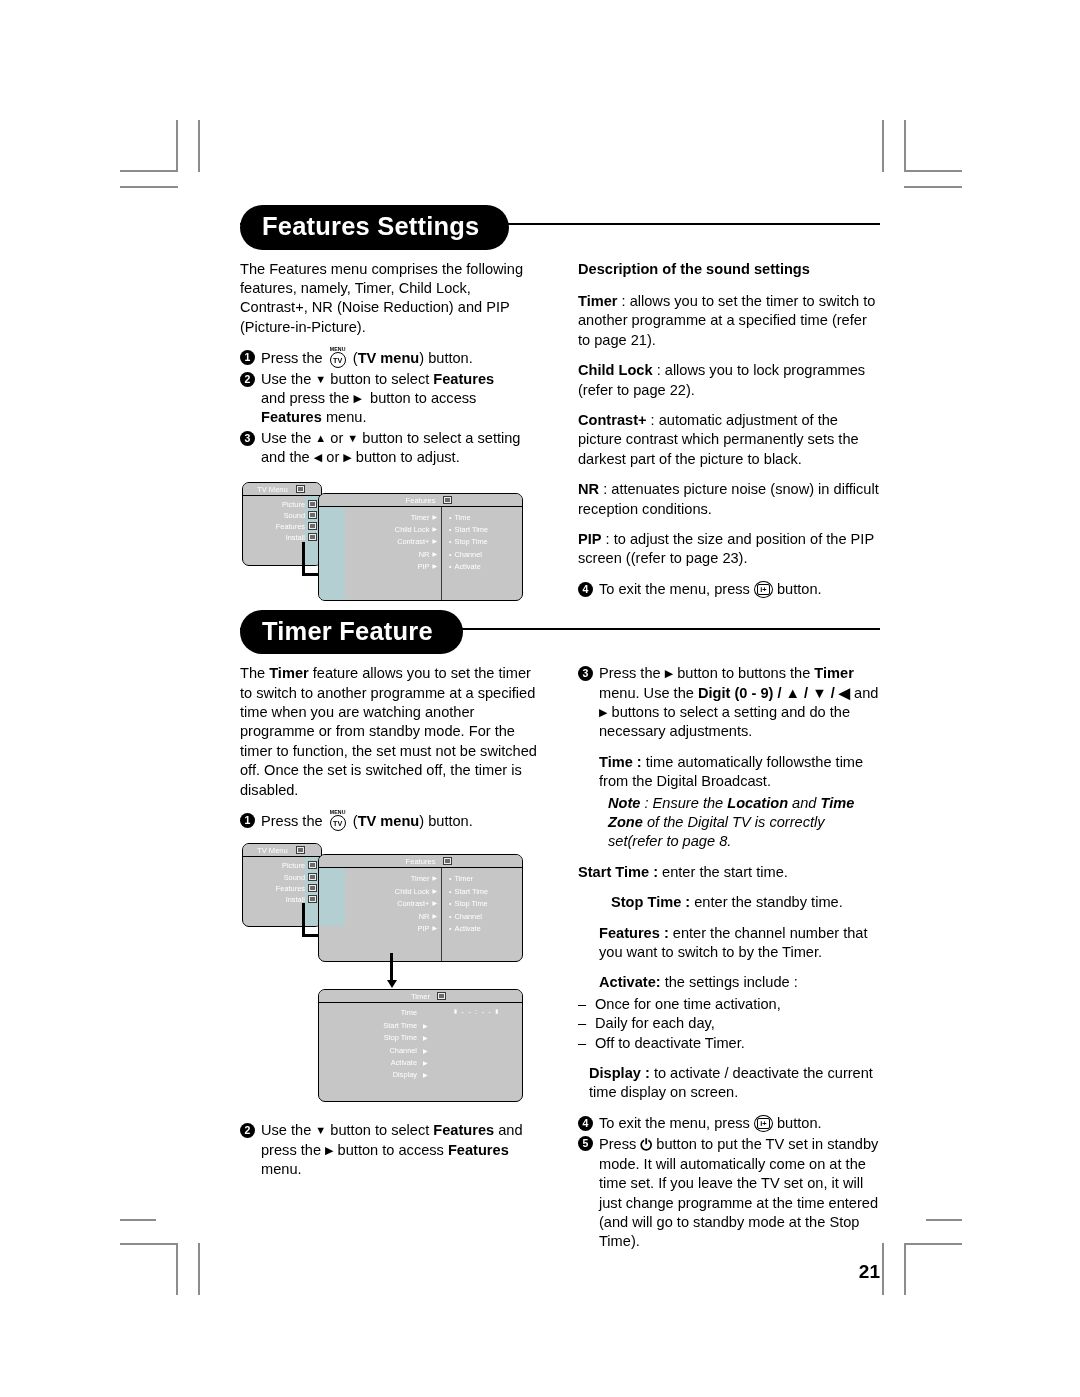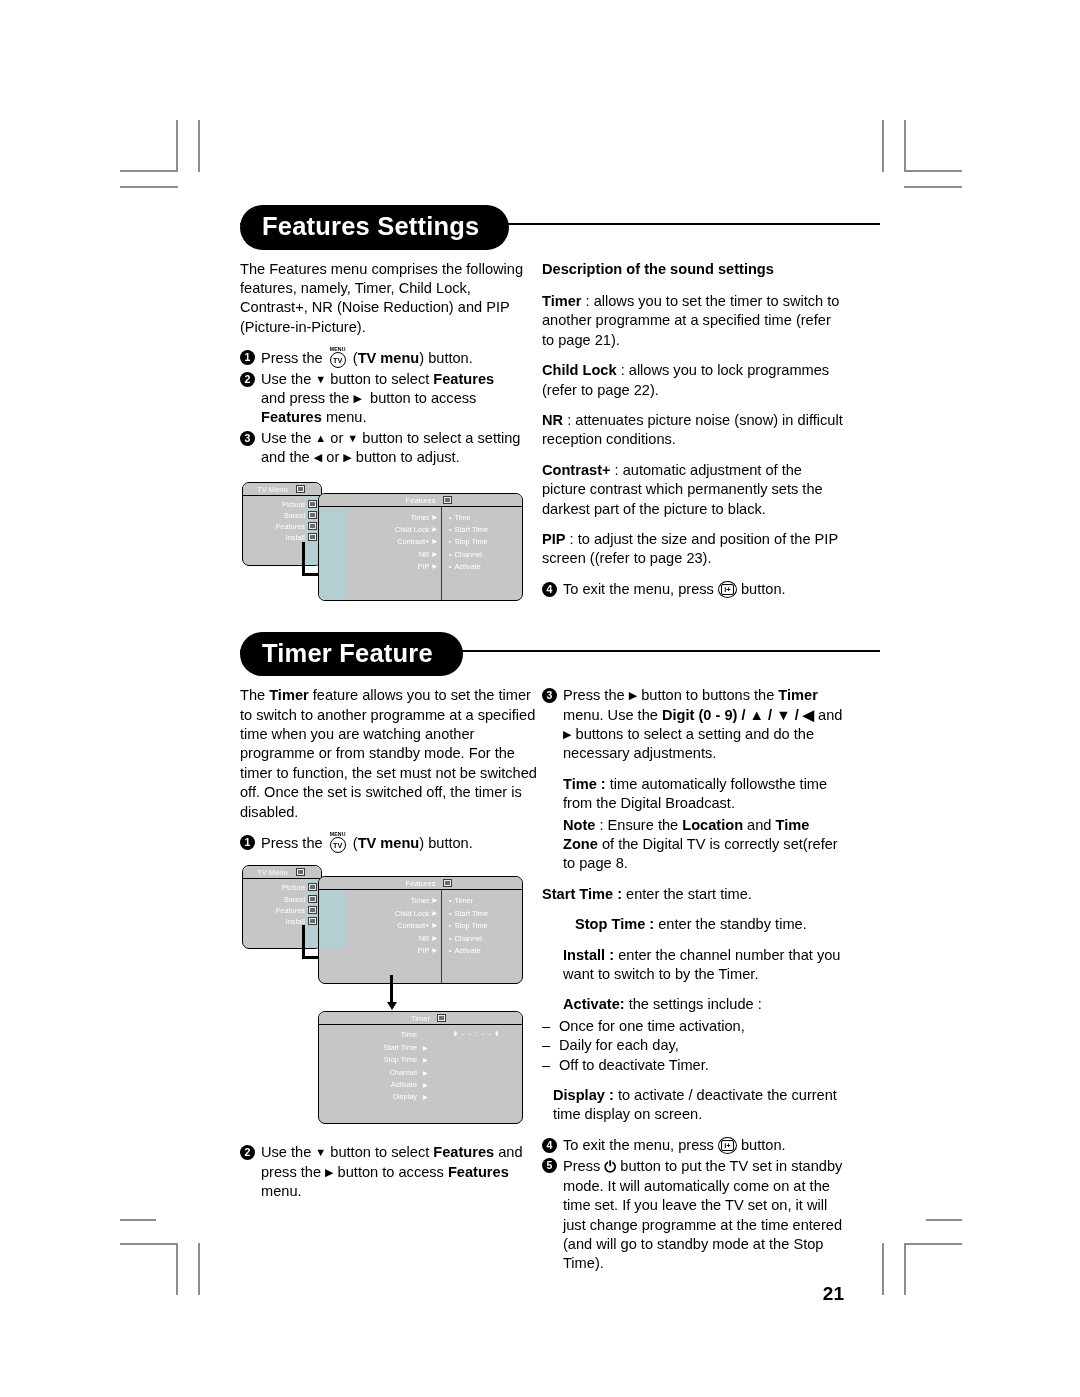--- a/index.html
+++ b/index.html
@@ -31,21 +31,21 @@
     position:relative; display:inline-block;
     background:#000; color:#fff;
     border-radius:26px;
     padding:7px 30px 9px 22px;
     font-size:25.5px; font-weight:bold;
     letter-spacing:.2px;
     line-height:1.12;
   }
 
   
-  .cols { display:flex; }
+  .cols { display:flex; gap:36px; }
   .col { width:302px; }
 
   p, .p { margin:0 0 11px 0; font-size:14.6px; line-height:1.33; }
   .tight { margin-bottom:2px; }
   b, .b { font-weight:bold; }
 
   
   .step { display:flex; font-size:14.6px; line-height:1.33; margin-bottom:1px; }
   .step .num {
     flex:0 0 auto; width:21px;
@@ -299,32 +299,32 @@
           </div>
         </div>
       </div>
     </div>
 
     <div class="col">
       <p style="margin-bottom:13px;"><b>Description of the sound settings</b></p>
 
       <p><b>Timer</b><span> :  </span><span>allows you to set the timer to switch to another programme at a specified time (refer to page 21).</span></p>
       <p><b>Child Lock</b><span> : </span><span>allows you to lock programmes (refer to page 22).</span></p>
+      <p><b>Contrast+</b><span> : </span><span>automatic adjustment of the picture contrast which permanently sets the darkest part of the picture to black.</span></p>
       <p><b>NR</b><span> : </span><span>attenuates picture noise (snow) in difficult reception conditions.</span></p>
-      <p><b>Contrast+</b><span> : </span><span>automatic adjustment of the picture contrast which permanently sets the darkest part of the picture to black.</span></p>
       <p><b>PIP</b><span> : </span><span>to adjust the size and position of the PIP screen ((refer to page 23).</span></p>
 
       <div class="step">
         <div class="num"><span class="bullnum">4</span></div>
         <div class="txt"><span>To exit the menu, press </span><span class="exbtn"><span class="o"></span><span class="i">i+</span></span><span> button.</span></div>
       </div>
     </div>
   </div>
 
-  <div class="section" style="margin-top:22px;">
+  <div class="section" style="">
     <div class="rule"></div>
     <div class="pill">Timer Feature</div>
   </div>
 
   <div class="cols">
 
     <div class="col">
       <p><span>The </span><b>Timer</b><span> feature allows you to set the timer to switch to another programme at a specified time when you are watching another programme or from standby mode. For the timer to function, the set must not be switched off. Once the set is switched off, the timer is disabled.</span></p>
 
       <div class="step" style="margin-bottom:12px;">
@@ -422,25 +422,25 @@
       </div>
     </div>
 
     <div class="col">
       <div class="step" style="margin-bottom:11px;">
         <div class="num"><span class="bullnum">3</span></div>
         <div class="txt"><span>Press the </span><span class="ar">▶</span><span> button to buttons the </span><b>Timer</b><span> menu. Use the </span><b>Digit (0 - 9) / ▲ / ▼ / ◀</b><span> and </span><span class="ar">▶</span><span> buttons to select a setting and do the necessary adjustments.</span></div>
       </div>
 
       <p class="tight" style="margin-left:21px;"><b>Time :</b><span> time automatically followsthe time from the Digital Broadcast.</span></p>
-      <p style="margin-left:21px;"><b>Note</b><span> : Ensure the </span><b>Location</b><span> and </span><b>Time Zone</b><span> of the Digital TV is correctly set(refer to page 8.</span></p>
+      <p style="margin-left:30px;font-style:italic;"><b>Note</b><span> : Ensure the </span><b>Location</b><span> and </span><b>Time Zone</b><span> of the Digital TV is correctly set(refer to page 8.</span></p>
 
       <p style=""><b>Start Time :</b><span> enter the start time.</span></p>
       <p style="margin-left:33px;"><b>Stop Time :</b><span> enter the standby time.</span></p>
-      <p style="margin-left:21px;"><b>Install :</b><span> enter the channel number that you want to switch to by the Timer.</span></p>
+      <p style="margin-left:21px;"><b>Features :</b><span> enter the channel number that you want to switch to by the Timer.</span></p>
 
       <p class="tight" style="margin-left:21px;"><b>Activate:</b><span> the settings include :</span></p>
       <div class="dashline">
           <span class="dash">–</span>
           <span>Once for one time activation,</span>
         </div>
       <div class="dashline">
           <span class="dash">–</span>
           <span>Daily for each day,</span>
         </div>

